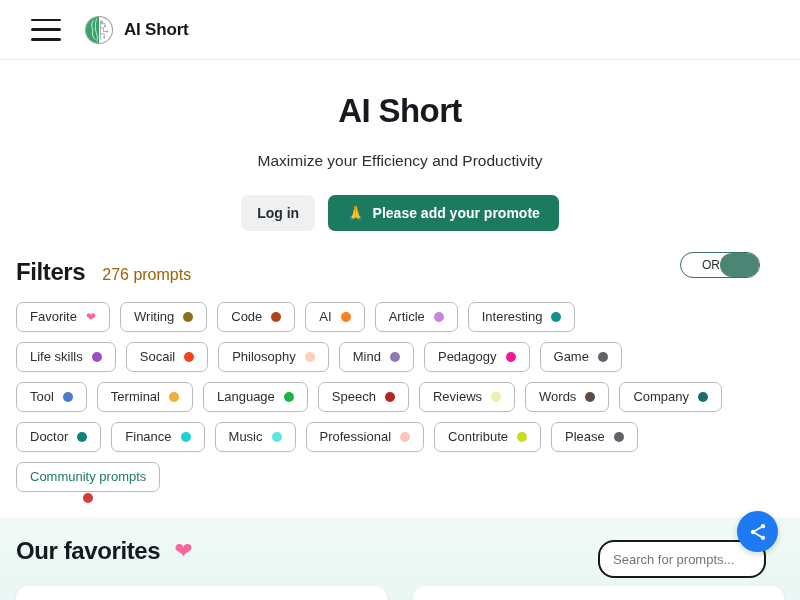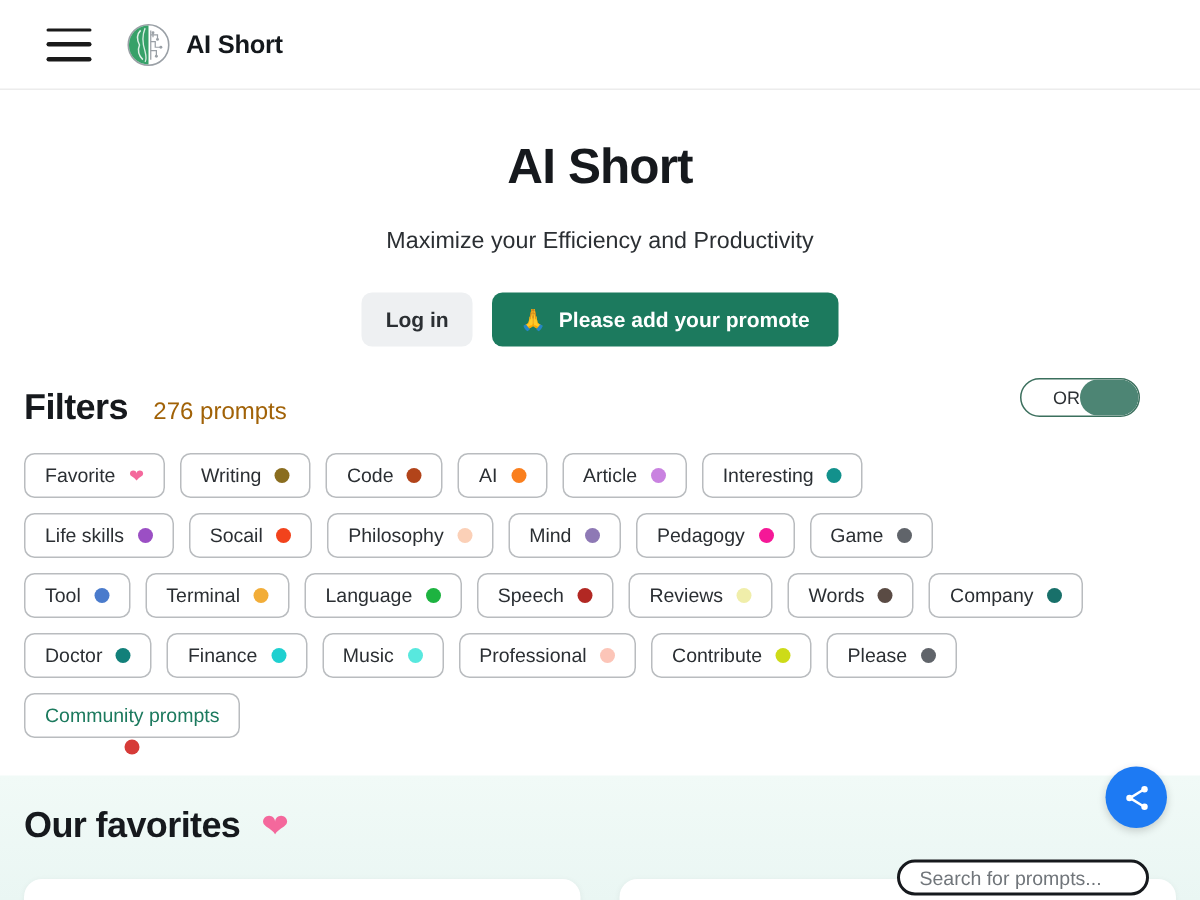--- a/index.html
+++ b/index.html
@@ -159,30 +159,29 @@
   }
   .fav-title {
     font-size: 24px; font-weight: bold; letter-spacing: -0.4px; color: #16191d;
   }
   .fav-heart { font-size: 22px; color: #f4689c; line-height: 1; }
 
   .search-box {
     position: absolute;
     right: 18px;
     top: 3px;
-    width: 168px; height: 24px;
+    width: 168px; height: 38px;
     border: 2px solid #16191d;
     border-radius: 16px;
     background: #ffffff;
     font-size: 13px;
     color: #000000;
     padding: 0 13px;
     outline: none;
     font-family: inherit;
-    margin-top: 33px;
   }
   .search-box::placeholder { color: #70757a; }
 
   .card-grid {
     margin-top: 21px;
     display: flex; gap: 26px;
   }
   .card {
     flex: 1;
     background: #ffffff;

